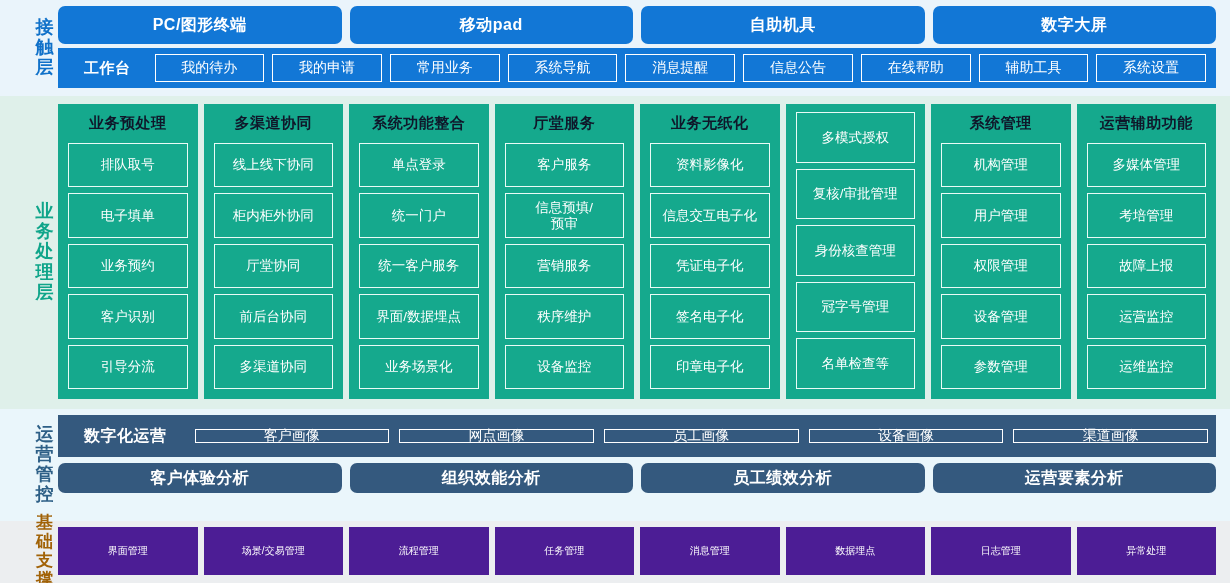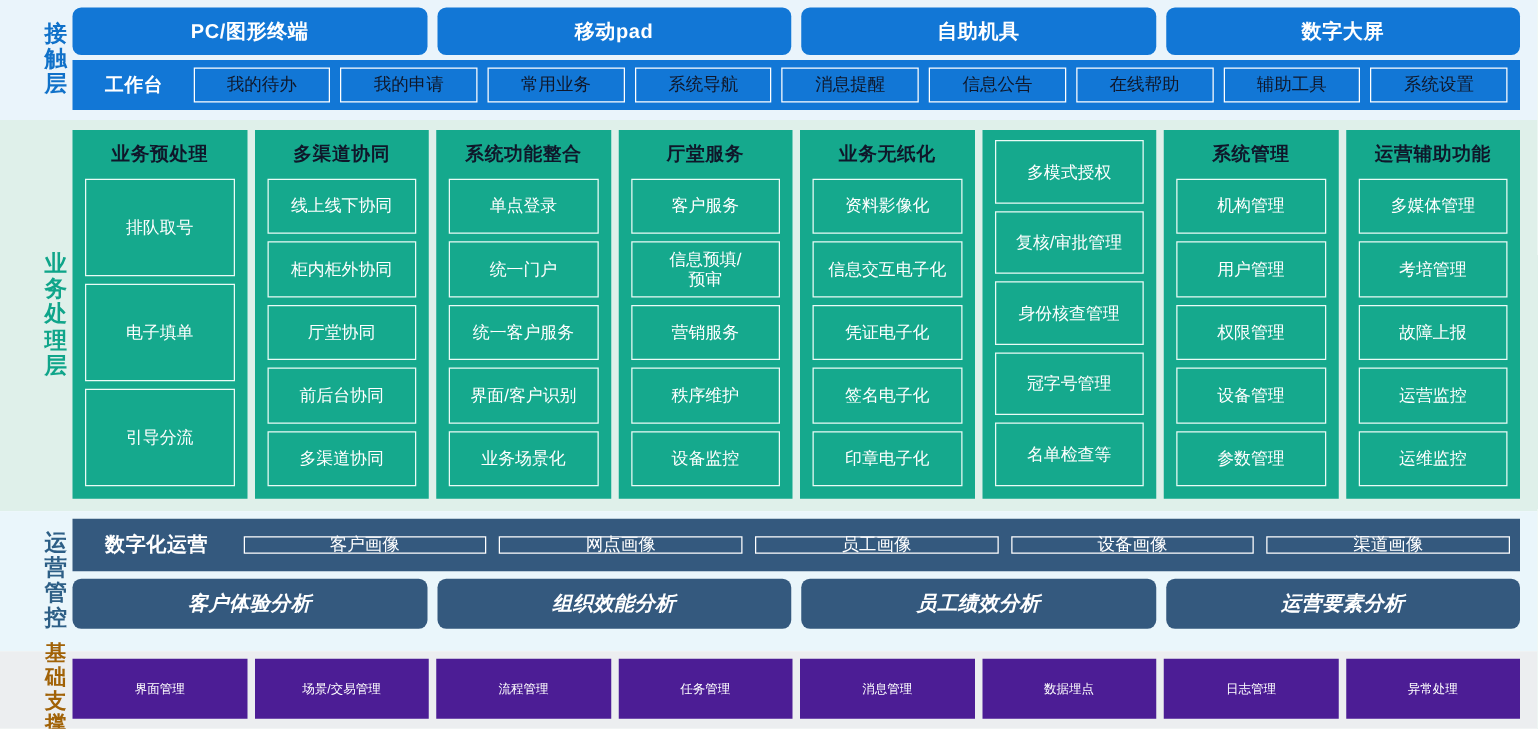--- a/index.html
+++ b/index.html
@@ -41,21 +41,21 @@
     display: flex; align-items: center;
     padding: 0 10px; gap: 8px;
   }
   .quick-title {
     color: #ffffff; font-weight: bold; font-size: 15px;
     padding: 0 16px; flex: 0 0 auto; letter-spacing: .5px;
   }
   .quick-item {
     flex: 1 1 0; height: 28px;
     border: 1px solid #ffffff;
-    color: #0f172a; font-size: 14px;
+    color: #ffffff; font-size: 14px;
     display: flex; align-items: center; justify-content: center;
   }
 
   
   .band-business { background: #dff0ea; flex: 1 1 auto; padding: 8px 0 10px 0; }
   .band-business .band-label { color: #0fa58a; font-size: 18px; }
   .biz-cols { display: flex; gap: 6px; padding-right: 14px; height: 100%; }
   .biz-col {
     flex: 1 1 0;
     background: #15a98d;
@@ -84,21 +84,21 @@
   }
   .ops-title {
     color: #ffffff; font-weight: bold; font-size: 16px;
     flex: 0 0 auto; padding: 0 18px; letter-spacing: .5px;
   }
   .ops-chip {
     flex: 1 1 0; height: 14px;
     border: 1px solid #ffffff; color: #ffffff; font-size: 14px;
     display: flex; align-items: center; justify-content: center;
   }
-  .ops-row2 { display: flex; gap: 8px; height: 40px; font-style: italic; }
+  .ops-row2 { display: flex; gap: 8px; height: 30px; }
   .ops-big {
     flex: 1 1 0; background: #34597e; border-radius: 7px;
     color: #ffffff; font-weight: bold; font-size: 16px;
     display: flex; align-items: center; justify-content: center;
     letter-spacing: .5px;
   }
 
   
   .band-base { background: #eceef0; height: 62px; padding: 6px 0 8px 0; }
   .band-base .band-label { color: #a16207; font-size: 17px; }
@@ -146,36 +146,38 @@
   <div class="band band-business">
     <div class="band-label">
       <span>业务处理层</span>
     </div>
     <div class="band-body">
       <div class="biz-cols" id="biz-cols">
           <div class="biz-col">
             <div class="biz-col-title">业务预处理</div>
             <div class="biz-item">排队取号</div>
             <div class="biz-item">电子填单</div>
+            <div class="biz-item">业务预约</div>
+            <div class="biz-item">客户识别</div>
             <div class="biz-item">引导分流</div>
           </div>
           <div class="biz-col">
             <div class="biz-col-title">多渠道协同</div>
             <div class="biz-item">线上线下协同</div>
             <div class="biz-item">柜内柜外协同</div>
             <div class="biz-item">厅堂协同</div>
             <div class="biz-item">前后台协同</div>
             <div class="biz-item">多渠道协同</div>
           </div>
           <div class="biz-col">
             <div class="biz-col-title">系统功能整合</div>
             <div class="biz-item">单点登录</div>
             <div class="biz-item">统一门户</div>
             <div class="biz-item">统一客户服务</div>
-            <div class="biz-item">界面/客户识别</div>
+            <div class="biz-item">界面/数据埋点</div>
             <div class="biz-item">业务场景化</div>
           </div>
           <div class="biz-col">
             <div class="biz-col-title">厅堂服务</div>
             <div class="biz-item">客户服务</div>
             <div class="biz-item">信息预填/<br>预审</div>
             <div class="biz-item">营销服务</div>
             <div class="biz-item">秩序维护</div>
             <div class="biz-item">设备监控</div>
           </div>

